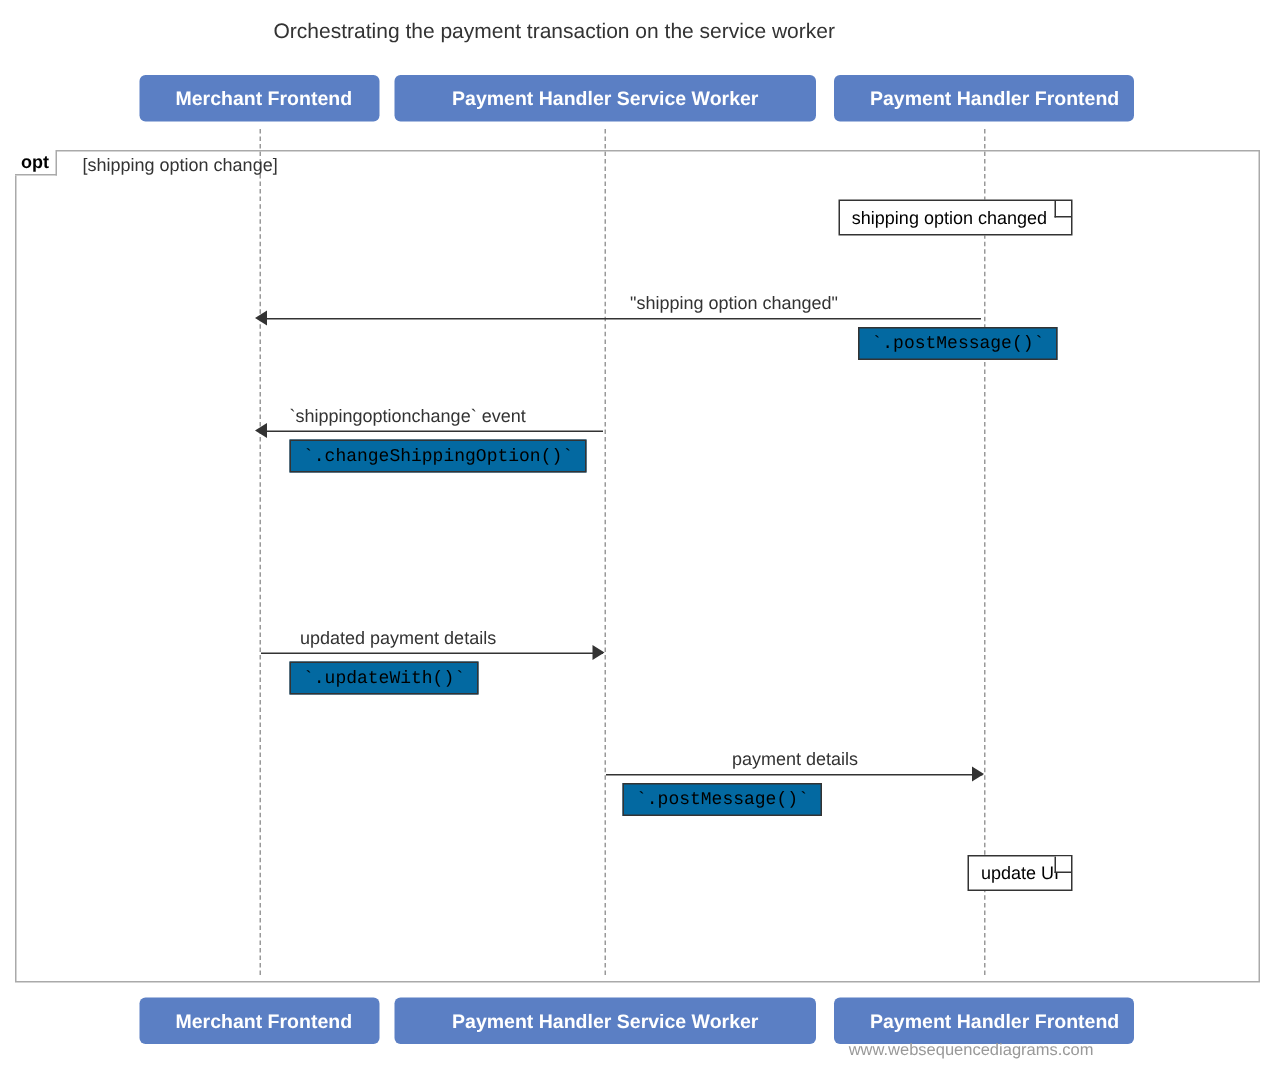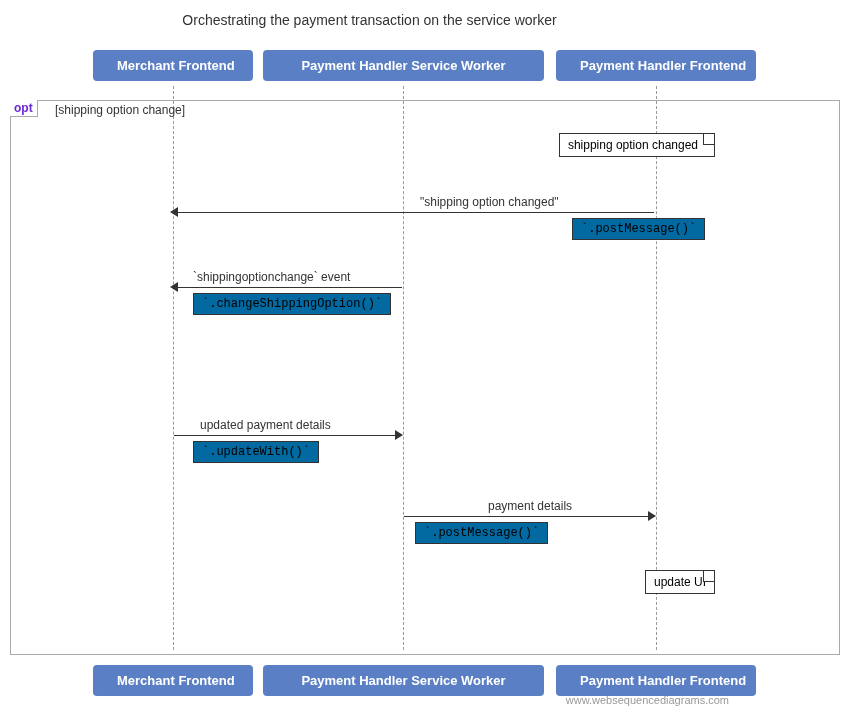--- a/index.html
+++ b/index.html
@@ -125,21 +125,21 @@
   <div class="actor-box" style="left:93px; top:50px; width:160px;">Merchant Frontend</div>
   <div class="actor-box" style="left:263px; top:50px; width:281px;">Payment Handler Service Worker</div>
   <div class="actor-box" style="left:556px; top:50px; width:200px;">Payment Handler Frontend</div>
 
   <div class="lifeline" style="left:173px; top:86px; bottom:60px;"></div>
   <div class="lifeline" style="left:403px; top:86px; bottom:60px;"></div>
   <div class="lifeline" style="left:656px; top:86px; bottom:60px;"></div>
 
   <div class="opt-box" style="left:10px; top:100px; width:830px; height:555px;"></div>
 
-  <div style="position:absolute; left:10px; top:100px; font-size:12px; font-weight:bold; color:#6d28d9; padding:1px 4px; background:#fff; border-right:1px solid #aaa; border-bottom:1px solid #aaa;">opt</div>
+  <div style="position:absolute; left:10px; top:100px; font-size:12px; font-weight:bold; color:#000000; padding:1px 4px; background:#fff; border-right:1px solid #aaa; border-bottom:1px solid #aaa;">opt</div>
 
   <div style="position:absolute; left:55px; top:103px; font-size:12px; color:#333;">[shipping option change]</div>
 
   <div class="note-box corner" style="right:24px; top:133px; padding-right:16px;">
     <span>shipping option changed</span>
   </div>
 
   <div class="arrow-label" style="left:420px; top:195px;">"shipping option changed"</div>
 
   <div style="position:absolute; left:174px; top:212px; width:480px; border-top:1.5px solid #333;"></div>

